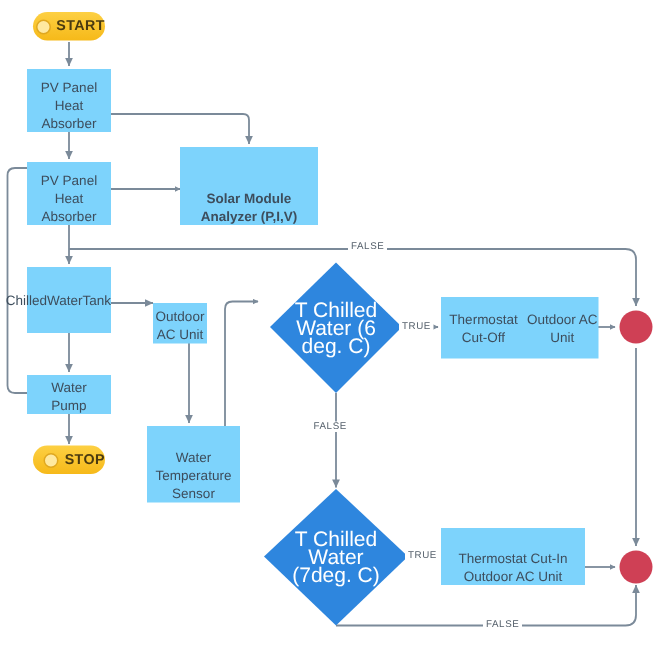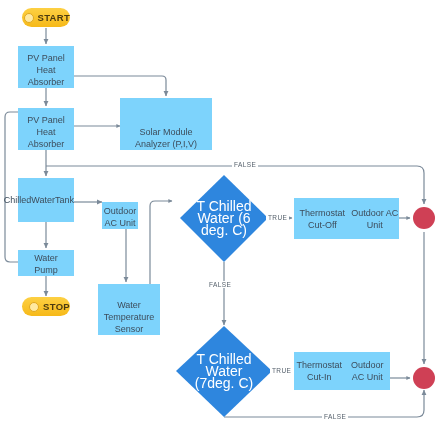--- a/index.html
+++ b/index.html
@@ -90,21 +90,21 @@
     <span>Heat</span>
     <span>Absorber</span>
   </div>
 
   <div class="node proc" style="left:18px;top:108px;width:56px;height:42px;flex-direction:column;">
     <span>PV Panel</span>
     <span>Heat</span>
     <span>Absorber</span>
   </div>
 
-  <div class="node proc" style="left:120px;top:98px;width:92px;height:52px;flex-direction:column;">
+  <div class="node proc" style="left:120px;top:98px;width:92px;height:52px;flex-direction:column;font-weight:bold;">
     <span>Solar Module</span>
     <span>Analyzer (P,I,V)</span>
   </div>
 
   <div class="node proc" style="left:18px;top:178px;width:56px;height:44px;flex-direction:row;">
     <span>Chilled</span>
     <span>Water</span>
     <span>Tank</span>
   </div>
 
@@ -122,21 +122,21 @@
     <span>Water</span>
     <span>Temperature</span>
     <span>Sensor</span>
   </div>
 
   <div class="node proc" style="left:294px;top:198px;width:105px;height:41px;flex-direction:row;">
     <span>Thermostat Cut-Off</span>
     <span>Outdoor AC Unit</span>
   </div>
 
-  <div class="node proc" style="left:294px;top:352px;width:96px;height:38px;flex-direction:row;">
+  <div class="node proc" style="left:294px;top:352px;width:96px;height:38px;flex-direction:column;">
     <span>Thermostat Cut-In</span>
     <span>Outdoor AC Unit</span>
   </div>
 
   <svg class="layer" viewBox="0 0 436 432">
     <polygon points="224,175 268,218 224,262 180,218" fill="#2e86de"></polygon>
     <polygon points="224,326 272,371 224,417 176,371" fill="#2e86de"></polygon>
     <circle cx="424" cy="218" r="11" fill="#cf4055"></circle>
     <circle cx="424" cy="378" r="11" fill="#cf4055"></circle>
   </svg>

